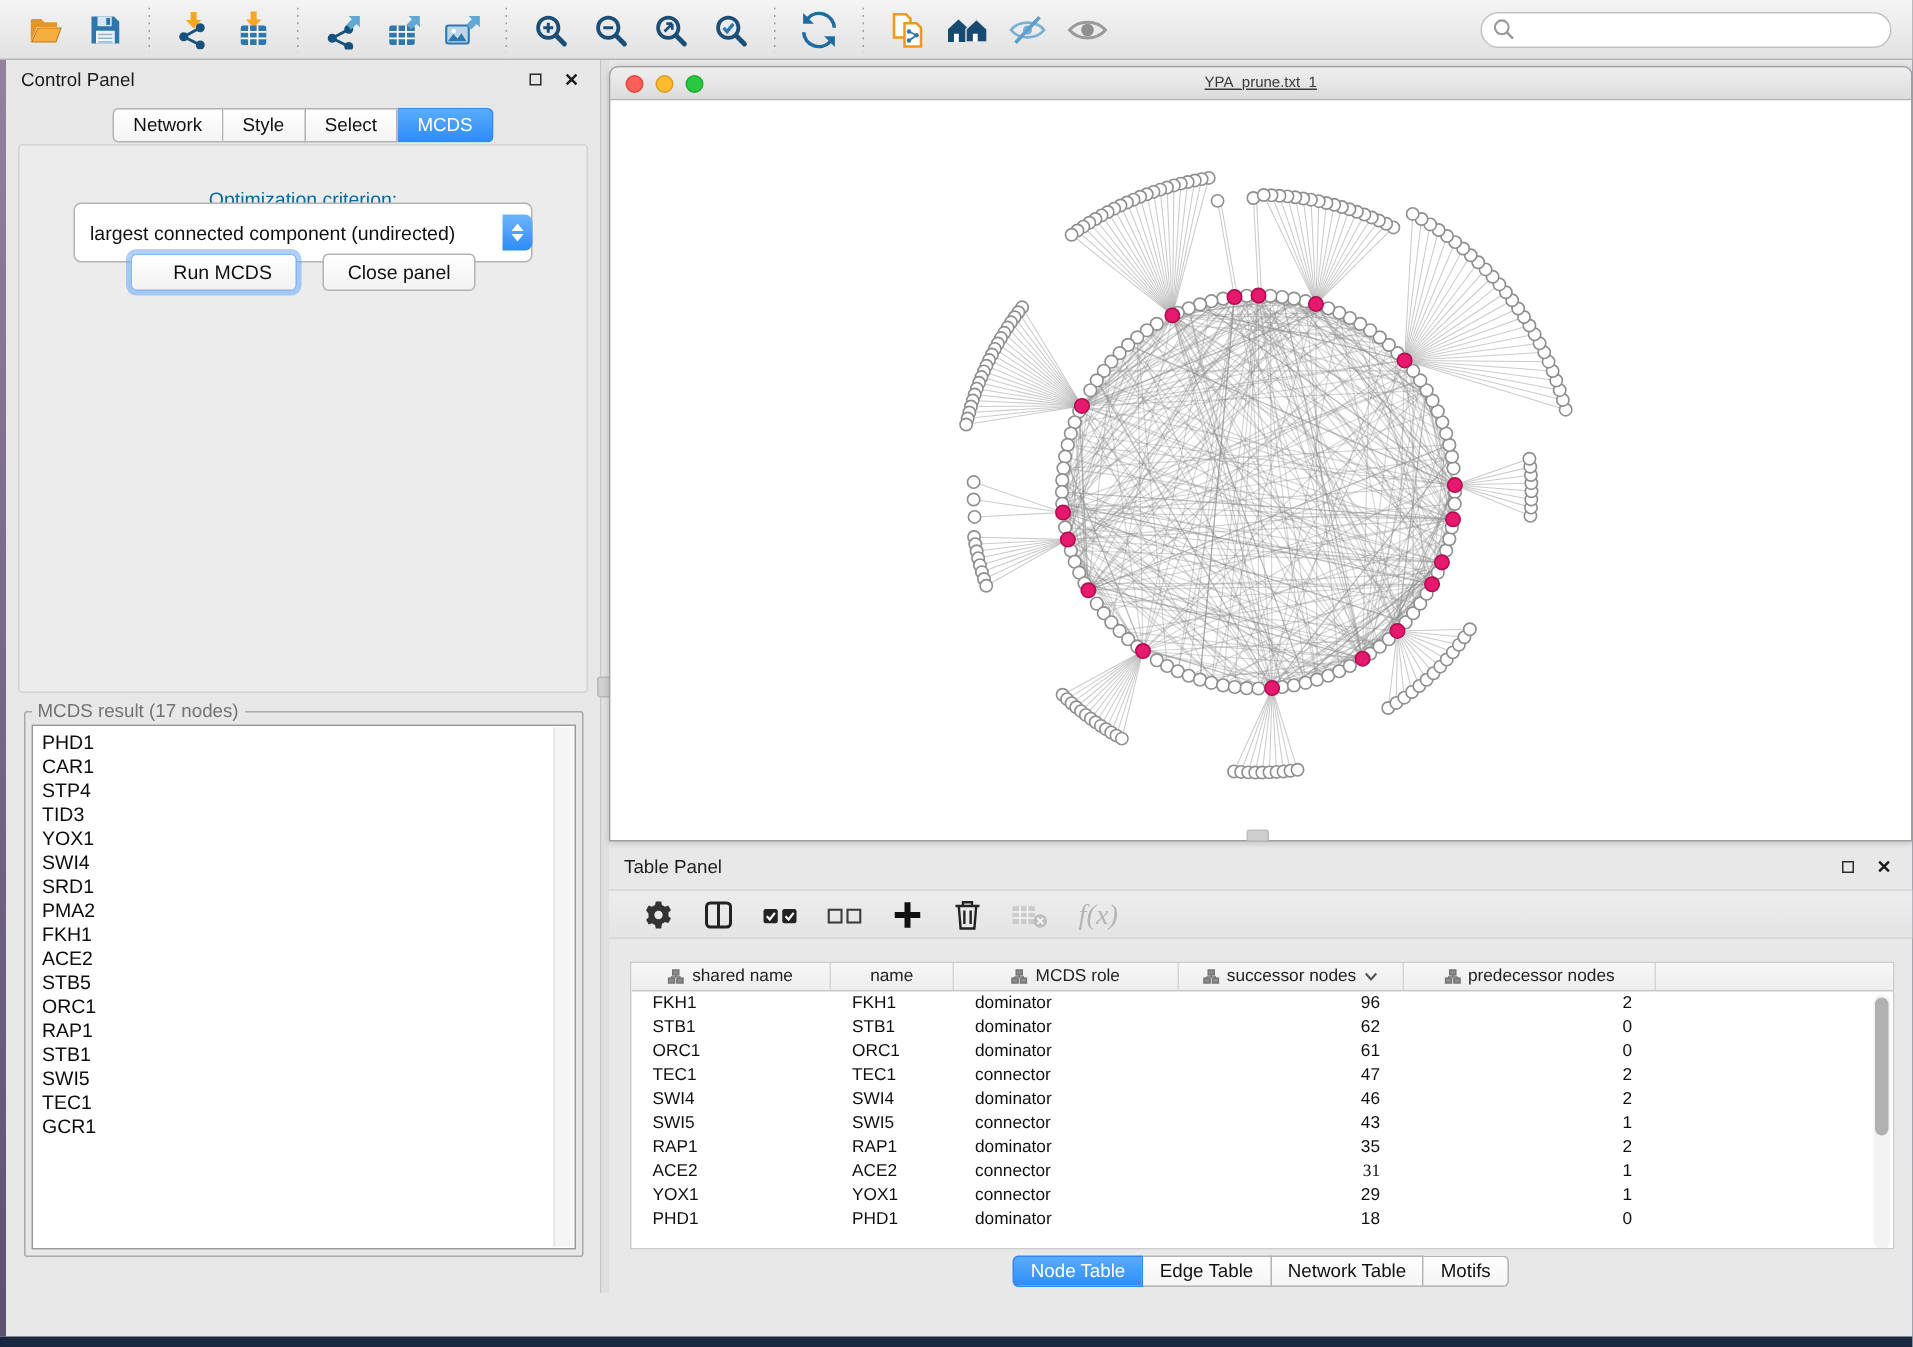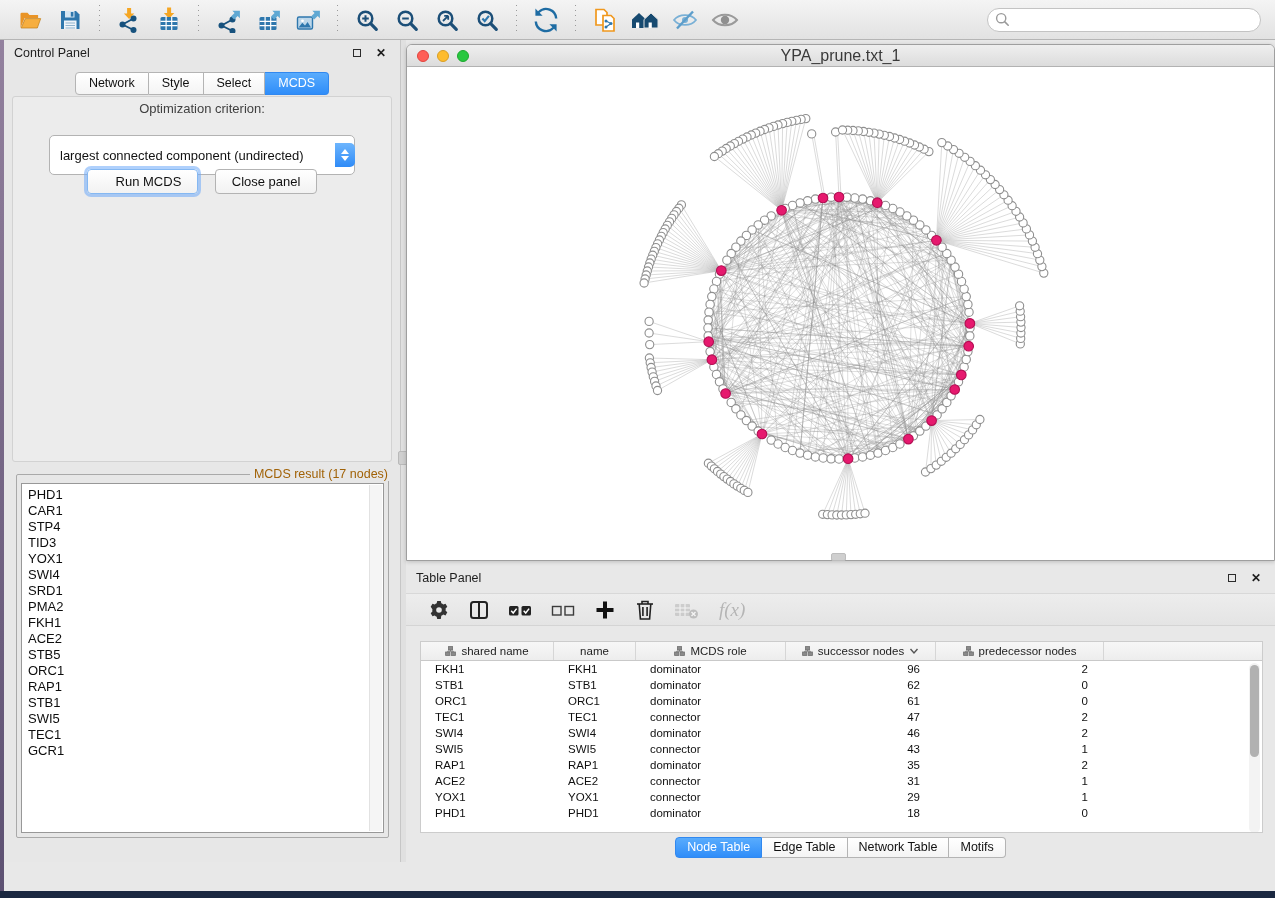--- a/index.html
+++ b/index.html
@@ -43,37 +43,37 @@
   .seg { display:inline-flex; }
   .seg .seg-btn { font-size:12.5px; color:#111; background:linear-gradient(#ffffff,#f4f4f4);
     border:1px solid #b4b4b4; border-left:none; padding:3px 13px 4px; cursor:default; white-space:nowrap; }
   .seg .seg-btn:first-child { border-left:1px solid #b4b4b4; border-radius:4px 0 0 4px; }
   .seg .seg-btn:last-child { border-radius:0 4px 4px 0; }
   .seg .seg-btn.active { background:linear-gradient(#59acfd,#2f8df9); border-color:#3188ef; color:#fff; }
   #cp-tabs-row { text-align:center; margin-top:6px; }
 
   #cp-inner { position:absolute; left:8px; right:8px; top:56px; height:366px;
     background:#ececec; border:1px solid #d2d2d2; border-radius:3px; }
-  #opt-label { text-align:center; font-size:13px; color:#404040; margin-top:4px; }
+  #opt-label { text-align:center; font-size:13px; color:#0369a1; margin-top:28px; }
   #criterion-select { position:absolute; left:36px; right:36px; top:38px; height:40px;
     background:#fff; border:1px solid #b3b3b3; border-radius:5px; display:flex; align-items:center; cursor:default; }
   #criterion-select .val { flex:1; font-size:13px; color:#111; padding-left:10px; white-space:nowrap; overflow:hidden; }
   .stepper { width:20px; height:24px; margin:-1px -1px -1px 0; border-radius:0 5px 5px 0;
     background:linear-gradient(#6db5fd,#2f8bf7); display:flex; flex-direction:column; align-items:center; justify-content:center; gap:2px; }
   .stepper i { display:block; width:0; height:0; border-left:4px solid transparent; border-right:4px solid transparent; }
   .stepper .up { border-bottom:5px solid #fff; }
   .stepper .down { border-top:5px solid #fff; }
   #cp-buttons { position:absolute; top:72px; left:0; right:0; text-align:center; }
   .push-btn { font-size:13px; color:#111; background:linear-gradient(#ffffff,#f2f2f2);
     border:1px solid #b3b3b3; border-radius:4px; padding:4px 16px; margin:0 6px; cursor:default; }
   .push-btn.focus-ring { box-shadow:0 0 0 3px rgba(110,170,250,0.55); border-color:#85b8f2;padding-left:28px; }
 
   #mcds-fieldset { position:absolute; left:12px; right:11px; top:427px; height:371px;
     border:1px solid #a9a9a9; border-radius:2px; }
-  #mcds-fieldset legend { font-size:12.5px; color:#a16207; margin-left:4px; padding:0 4px;text-align:right; }
+  #mcds-fieldset legend { font-size:12.5px; color:#737373; margin-left:4px; padding:0 4px; }
   #mcds-list { position:absolute; left:4px; right:4px; top:2px; bottom:4px;
     background:#fff; border:1px solid #989898; overflow:hidden; }
   #mcds-items { padding:3px 0 0 6px; }
   #mcds-items .mcds-item { font-size:13px; color:#0d0d0d; line-height:16px; }
   #mcds-scroll { position:absolute; top:1px; right:1px; bottom:1px; width:13px;
     background:#f5f5f5; border-left:1px solid #e2e2e2; }
 
   
   #v-splitter { position:absolute; left:401px; top:40px; width:5px; height:822px; background:#e0e0e0; }
   #v-splitter .grab { position:absolute; left:-3px; top:411px; width:10px; height:14px;
@@ -85,21 +85,21 @@
   #network-window { position:absolute; left:406px; top:44px; width:869px; height:517px;
     border:1px solid #9f9f9f; border-radius:6px 6px 0 0; background:#fff; overflow:hidden;
     box-shadow:0 1px 4px rgba(0,0,0,0.18); }
   #nw-titlebar { height:22px; background:linear-gradient(#efefef,#dcdcdc);
     border-bottom:1px solid #b2b2b2; position:relative; display:flex; align-items:center; justify-content:center; }
   .lights { position:absolute; left:10px; top:5px; display:flex; gap:8px; }
   .light { width:12px; height:12px; border-radius:50%; }
   .light.red { background:#ff5f57; border:0.5px solid #e0443e; }
   .light.yellow { background:#febc2e; border:0.5px solid #d89e24; }
   .light.green { background:#28c840; border:0.5px solid #1da82f; }
-  #nw-title { font-size:16px; color:#3a3a3a; }
+  #nw-title { font-size:10px; color:#3a3a3a;text-decoration:underline; }
   #network-canvas { position:relative; width:867px; height:494px; background:#fff; }
 
   
   #table-panel { position:absolute; left:406px; top:565px; width:869px; height:293px; }
   #tp-toolbar { margin-top:2px; height:33px; background:linear-gradient(#ededed,#e4e4e4);
     border-top:1px solid #d8d8d8; border-bottom:1px solid #d4d4d4;
     display:flex; align-items:center; padding-left:18px; gap:10px; }
   .tp-btn { min-width:30px; height:34px; display:flex; align-items:center; justify-content:center;
     border-radius:4px; cursor:default; padding:0 4px; }
   .tp-btn.disabled { opacity:0.9; }
@@ -1396,21 +1396,21 @@
             <div class="td-cell td-text" style="width: 133px;">RAP1</div>
             <div class="td-cell td-text" style="width: 82px;">RAP1</div>
             <div class="td-cell td-text" style="width: 150px;">dominator</div>
             <div class="td-cell td-num" style="width: 150px;">35</div>
             <div class="td-cell td-num" style="width: 168px;">2</div>
           </div>
           <div class="tbl-row">
             <div class="td-cell td-text" style="width: 133px;">ACE2</div>
             <div class="td-cell td-text" style="width: 82px;">ACE2</div>
             <div class="td-cell td-text" style="width: 150px;">connector</div>
-            <div class="td-cell td-num" style="width: 150px;">31</div>
+            <div class="td-cell td-num" style="width: 150px; font-family: Liberation Serif, serif;">31</div>
             <div class="td-cell td-num" style="width: 168px;">1</div>
           </div>
           <div class="tbl-row">
             <div class="td-cell td-text" style="width: 133px;">YOX1</div>
             <div class="td-cell td-text" style="width: 82px;">YOX1</div>
             <div class="td-cell td-text" style="width: 150px;">connector</div>
             <div class="td-cell td-num" style="width: 150px;">29</div>
             <div class="td-cell td-num" style="width: 168px;">1</div>
           </div>
           <div class="tbl-row">

